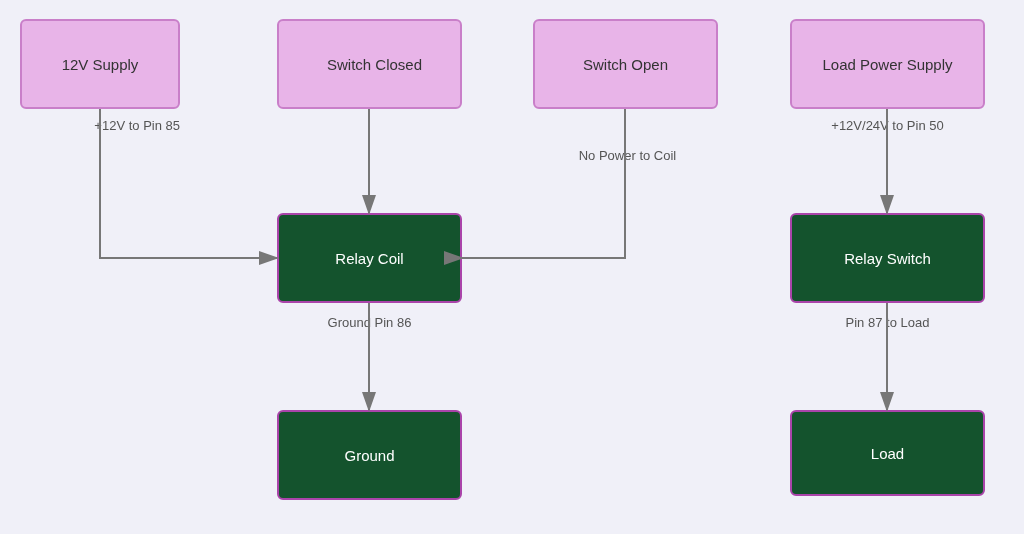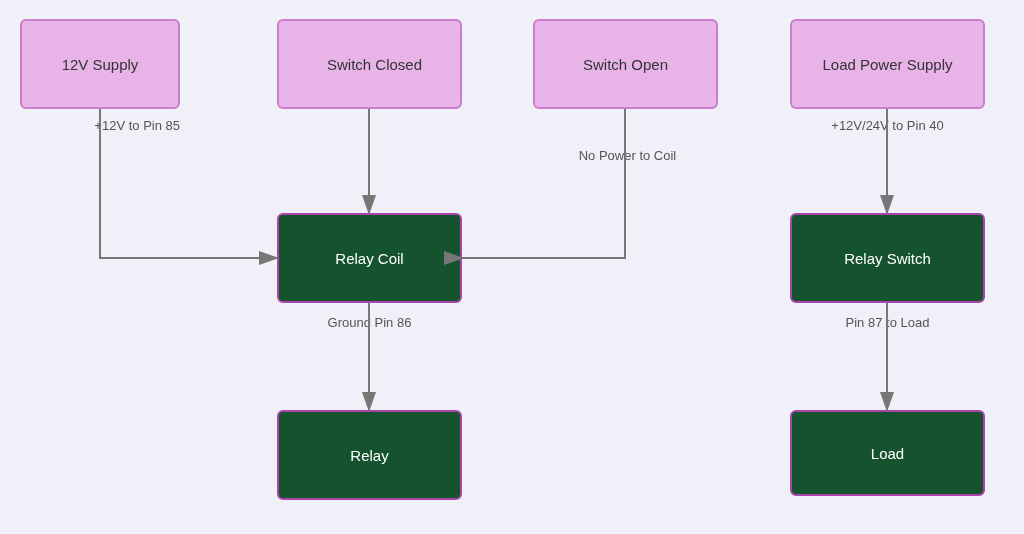--- a/index.html
+++ b/index.html
@@ -82,37 +82,37 @@
 
   <div class="node node-medium" style="left:277px;top:213px;width:185px;height:90px;">
     <span>Relay Coil</span>
   </div>
 
   <div class="node node-medium" style="left:790px;top:213px;width:195px;height:90px;">
     <span>Relay Switch</span>
   </div>
 
   <div class="node node-medium" style="left:277px;top:410px;width:185px;height:90px;">
-    <span>Relay</span>
+    <span>Ground</span>
   </div>
 
   <div class="node node-medium" style="left:790px;top:410px;width:195px;height:86px;">
     <span>Load</span>
   </div>
 
   <div class="label" style="left:20px;top:118px;width:160px;text-align:right;">
     <span>+12V to Pin 85</span>
   </div>
 
   <div class="label" style="left:535px;top:148px;width:185px;">
     <span>No Power to Coil</span>
   </div>
 
   <div class="label" style="left:790px;top:118px;width:195px;">
-    <span>+12V/24V to Pin 40</span>
+    <span>+12V/24V to Pin 50</span>
   </div>
 
   <div class="label" style="left:277px;top:315px;width:185px;">
     <span>Ground Pin 86</span>
   </div>
 
   <div class="label" style="left:790px;top:315px;width:195px;">
     <span>Pin 87 to Load</span>
   </div>
 

